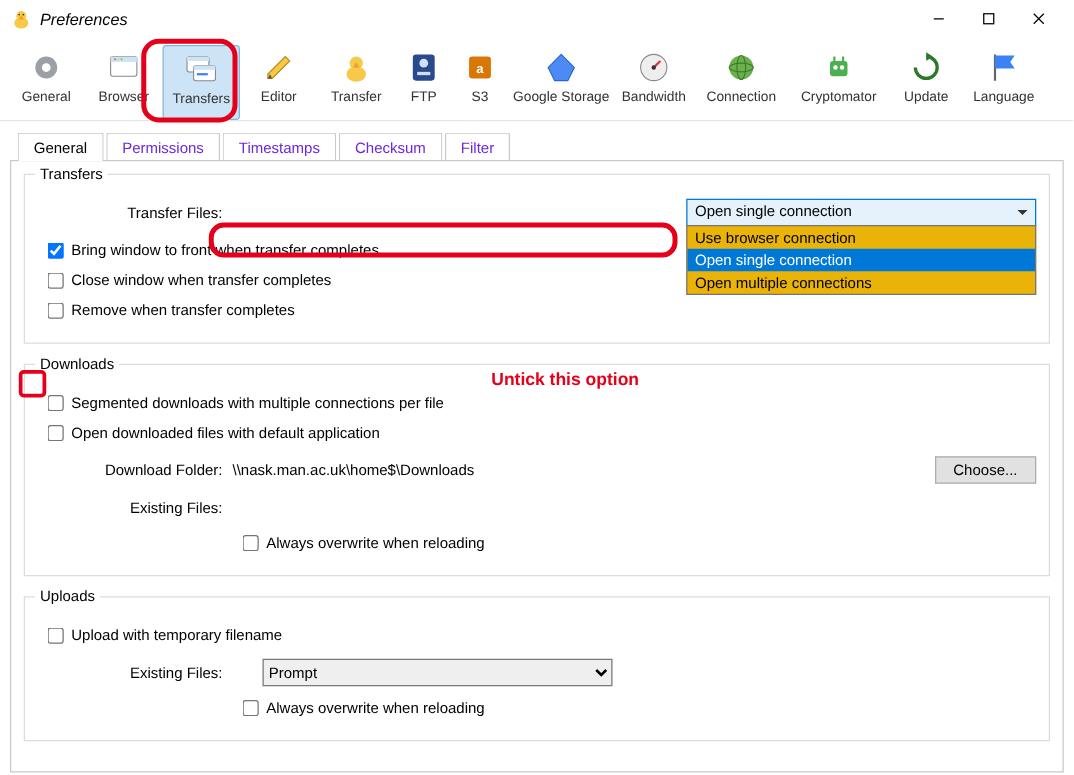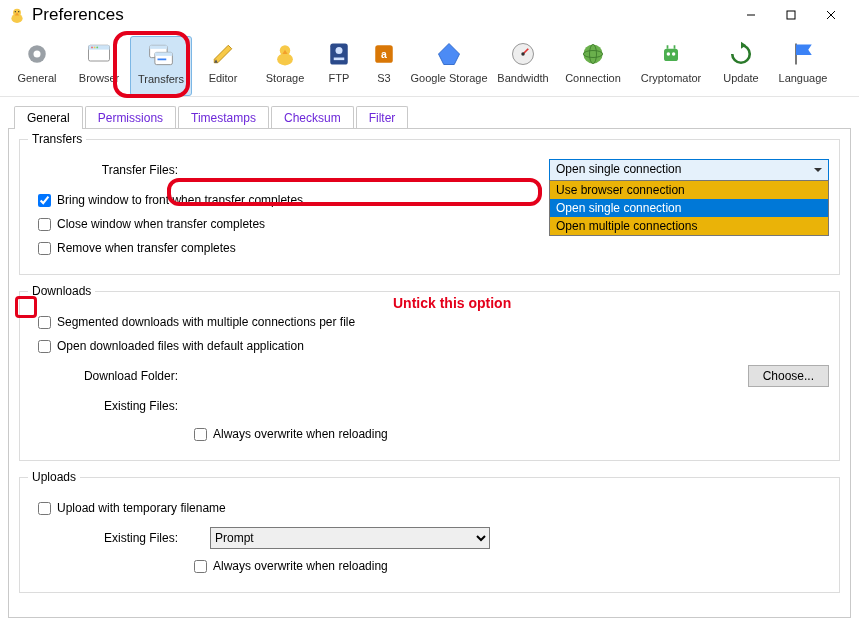--- a/index.html
+++ b/index.html
@@ -15,21 +15,21 @@
   }
   
   .titlebar {
     display: flex;
     align-items: center;
     height: 30px;
     padding: 0 8px;
     background: #fff;
   }
   .titlebar .app-ico { width: 18px; height: 18px; display:inline-block; margin-right:6px;}
-  .titlebar .title { flex: 1; font-size: 17px; }
+  .titlebar .title { flex: 1; font-size: 13px; font-style: italic; }
   .winbtn { width: 40px; height: 30px; display:flex; align-items:center; justify-content:center; }
   .winbtn svg { stroke:#000; }
 
   
   .toolbar {
     display: flex;
     align-items: flex-start;
     padding: 6px 6px 0 6px;
     gap: 0;
     border-bottom: 1px solid #e5e5e5;
@@ -284,21 +284,21 @@
   </div>
 
   <div class="tbtn">
     <span class="ico">
       <svg class="ico28" viewBox="0 0 32 32">
           <ellipse cx="16" cy="22" rx="9" ry="7" fill="#f7c948"></ellipse>
           <circle cx="16" cy="12" r="6" fill="#f7c948"></circle>
           <path d="M16 11 L13 16 L19 16 Z" fill="#f2a02b"></path>
         </svg>
     </span>
-    <span class="lbl">Storage</span>
+    <span class="lbl">Transfer</span>
   </div>
 
   <div class="tbtn" style="width:46px">
     <span class="ico">
       <svg class="ico28" viewBox="0 0 32 32">
           <rect x="6" y="4" width="20" height="24" rx="3" fill="#2b4a8b"></rect>
           <circle cx="16" cy="12" r="4" fill="#cfe0ff"></circle>
           <rect x="10" y="20" width="12" height="3" fill="#cfe0ff"></rect>
         </svg>
     </span>
@@ -437,20 +437,21 @@
       <label>Segmented downloads with multiple connections per file</label>
     </div>
     <div class="row">
       <input type="checkbox" style="">
       <label>Open downloaded files with default application</label>
     </div>
 
     <div class="row" style="margin-top:6px;">
       <span class="label-right" style="width:148px;">Download Folder:</span>
       <span style="width:8px"></span>
+      <span>\\nask.man.ac.uk\home$\Downloads</span>
       <span style="flex:1"></span>
       <button class="btn"><span>Choose...</span></button>
     </div>
 
     <div class="row" style="margin-top:6px;">
       <span class="label-right" style="width:148px;">Existing Files:</span>
     </div>
 
     <div class="row" style="margin-top:4px;">
       <span style="width:156px;"></span>

